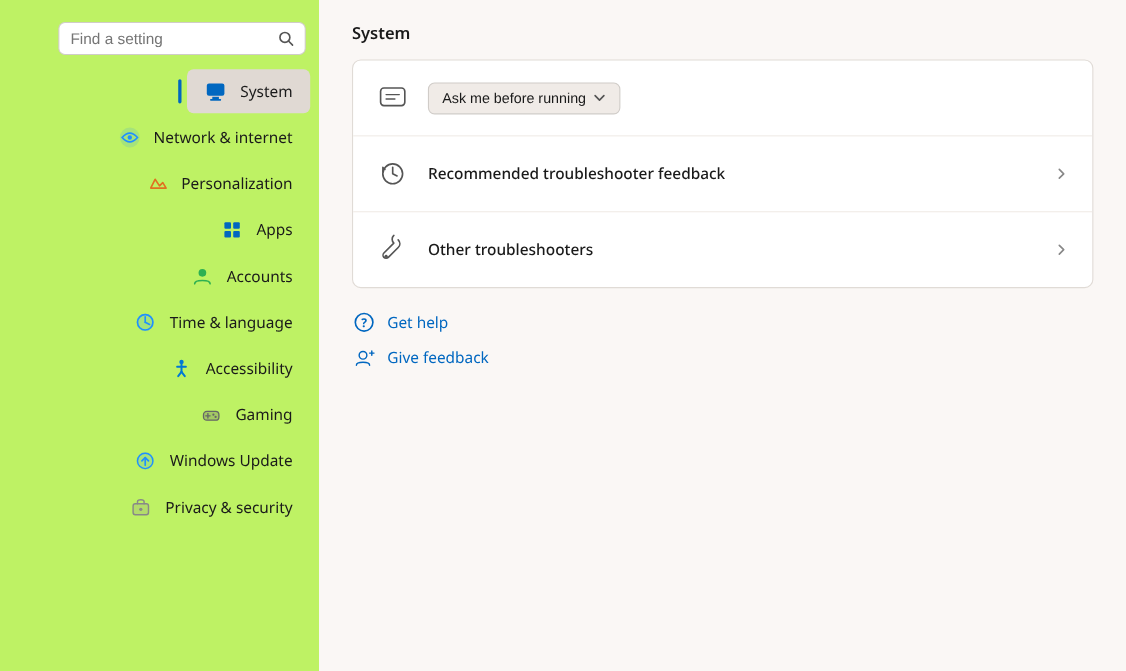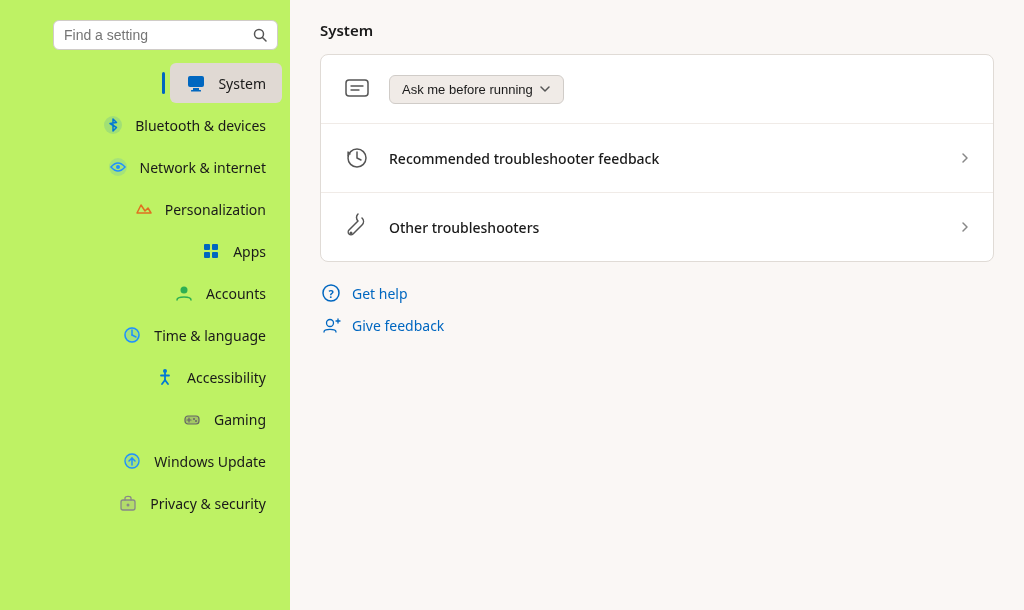--- a/index.html
+++ b/index.html
@@ -216,29 +216,20 @@
     <div class="nav-icon">
       <svg width="20" height="20" viewBox="0 0 20 20">
         <rect x="2" y="3" width="16" height="11" rx="2" fill="#0067c0"></rect>
         <rect x="7" y="15" width="6" height="2" fill="#0067c0"></rect>
         <rect x="5" y="17" width="10" height="1.5" rx="0.5" fill="#0067c0"></rect>
       </svg>
     </div>
     <span class="nav-label">System</span>
   </div>
 
-  <div class="nav-item">
-    <div class="nav-icon">
-      <svg width="20" height="20" viewBox="0 0 20 20">
-        <circle cx="10" cy="10" r="9" fill="#0078d4" opacity="0.15"></circle>
-        <path d="M10 4 L10 16 L13.5 12.5 L7 8.5 L13.5 7.5 L10 4Z" stroke="#0078d4" stroke-width="1.5" fill="none" stroke-linejoin="round"></path>
-      </svg>
-    </div>
-    <span class="nav-label">Bluetooth &amp; devices</span>
-  </div>
 
   <div class="nav-item">
     <div class="nav-icon">
       <svg width="20" height="20" viewBox="0 0 20 20">
         <circle cx="10" cy="10" r="9" fill="#1e90ff" opacity="0.15"></circle>
         <path d="M3 10 Q10 2 17 10 Q10 18 3 10Z" stroke="#1e90ff" stroke-width="1.5" fill="none"></path>
         <circle cx="10" cy="10" r="2" fill="#1e90ff"></circle>
       </svg>
     </div>
     <span class="nav-label">Network &amp; internet</span>

